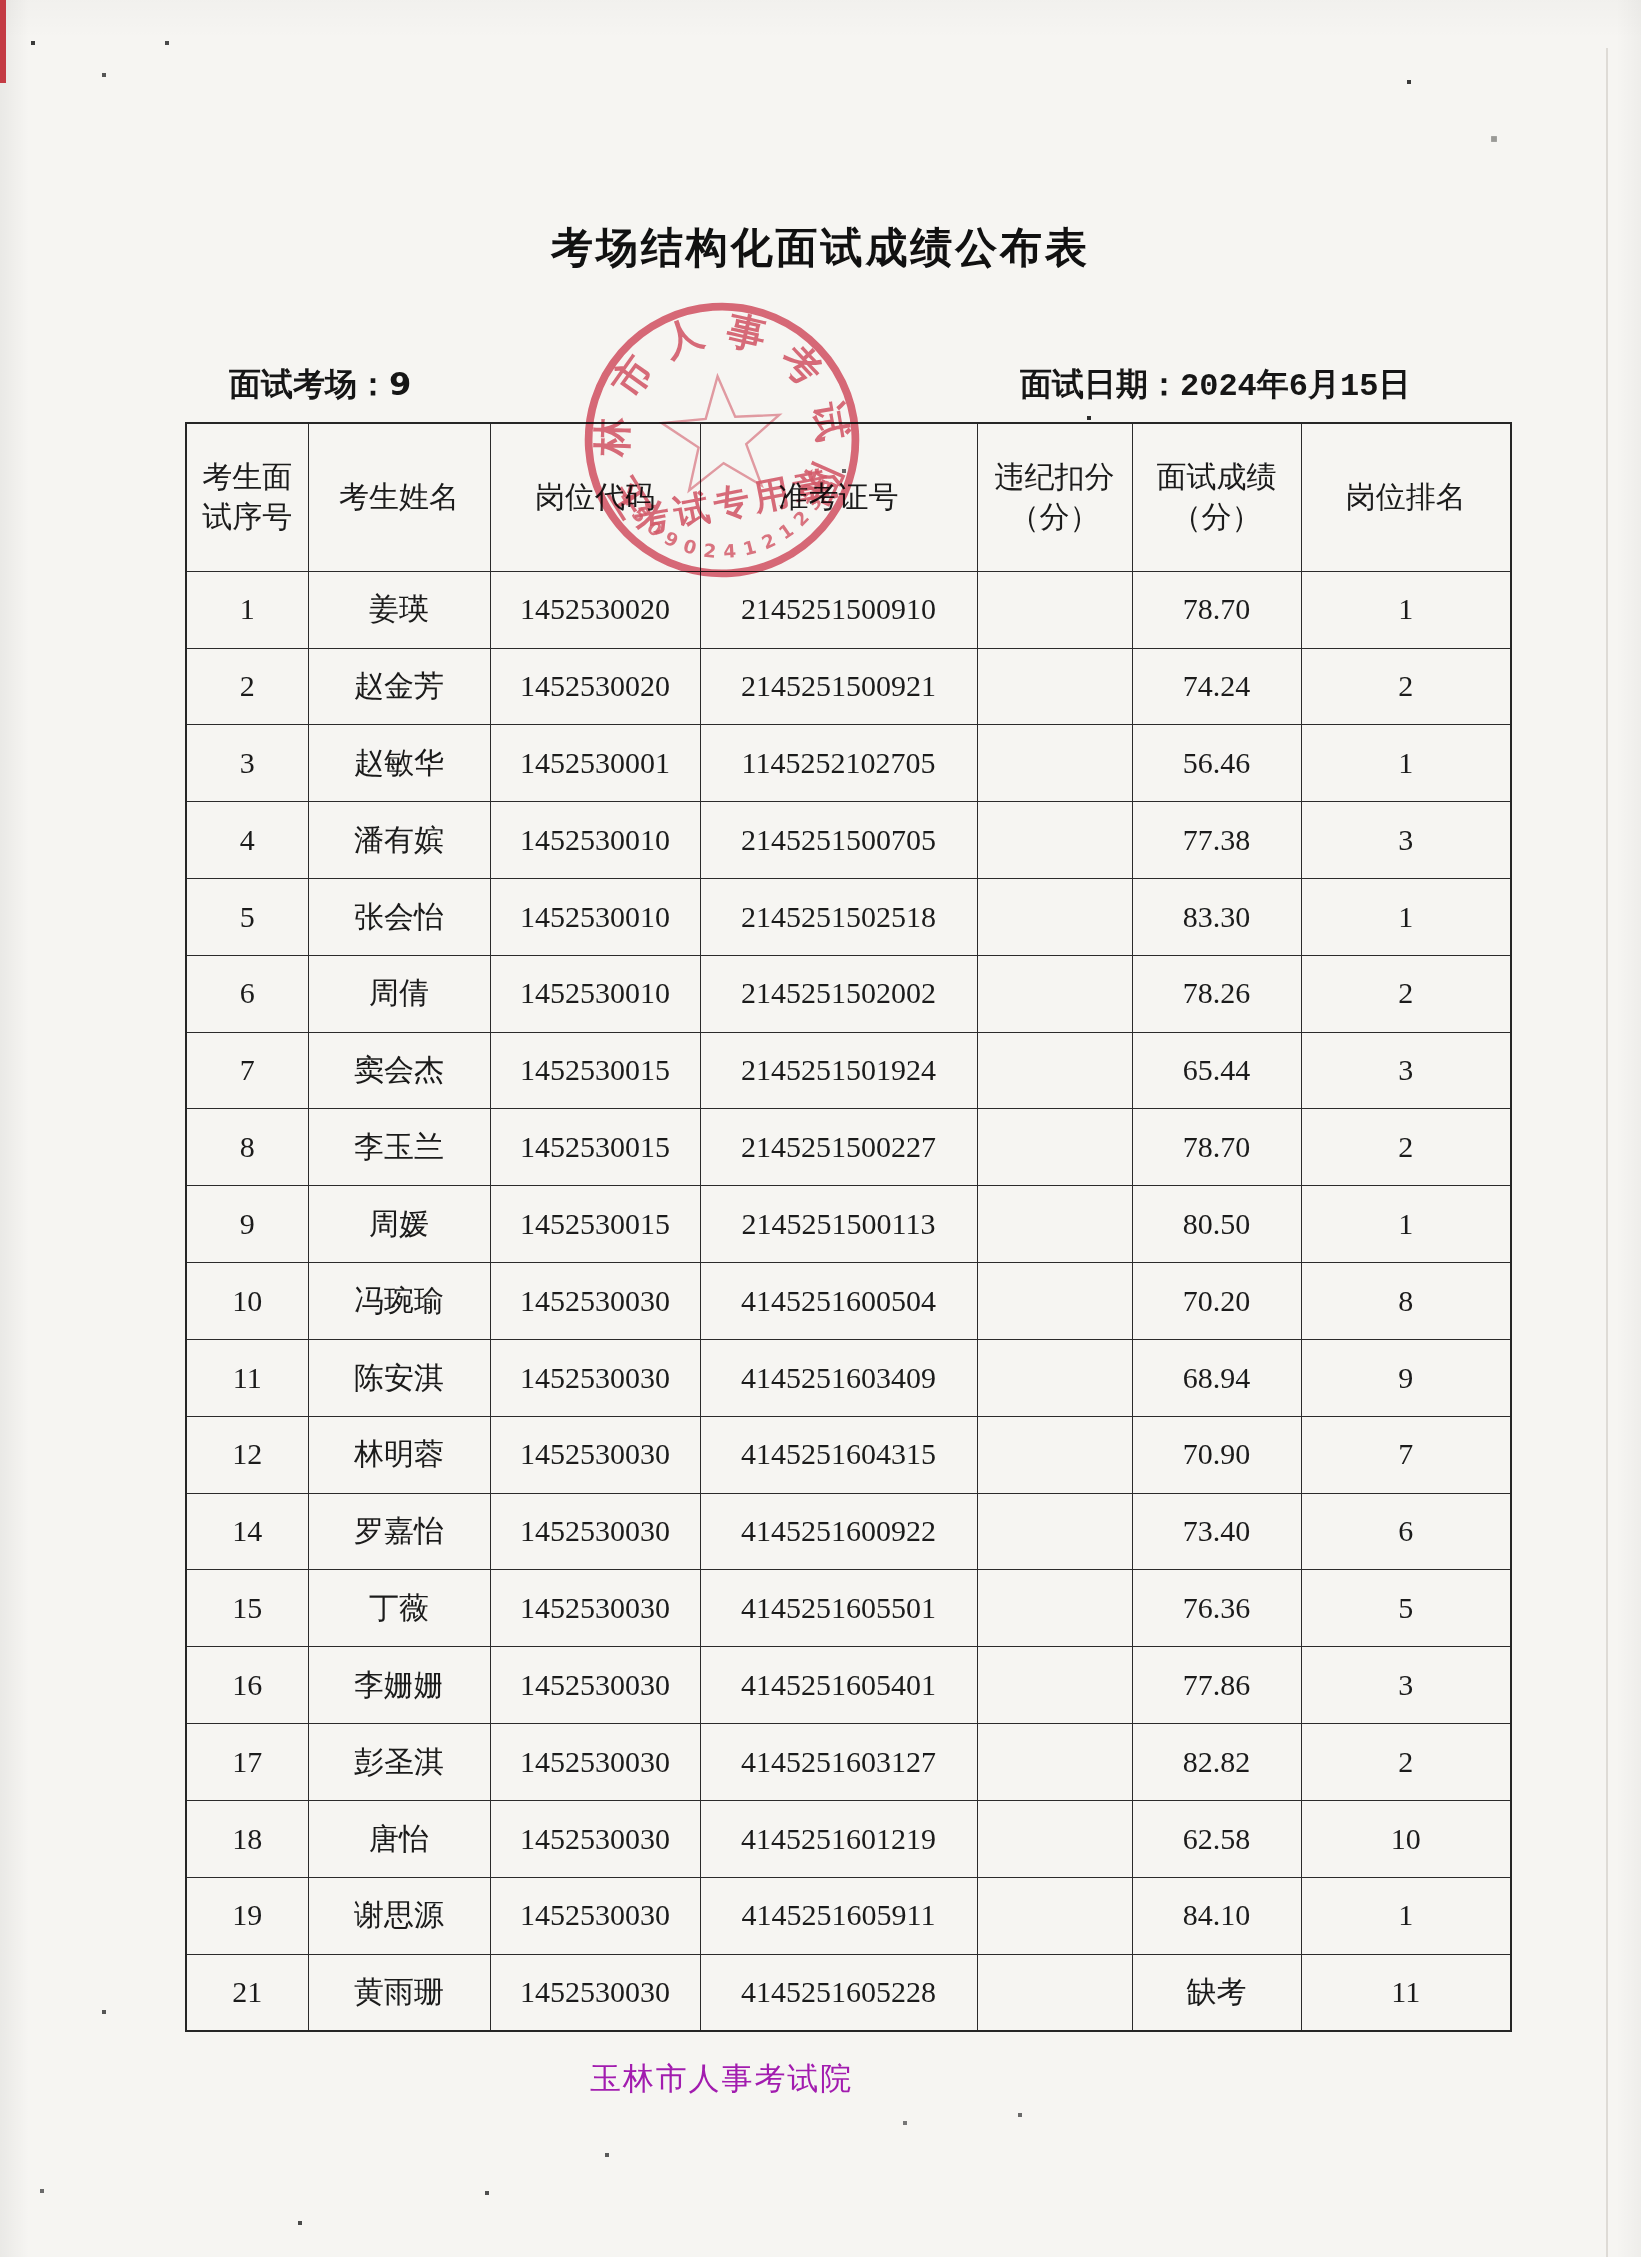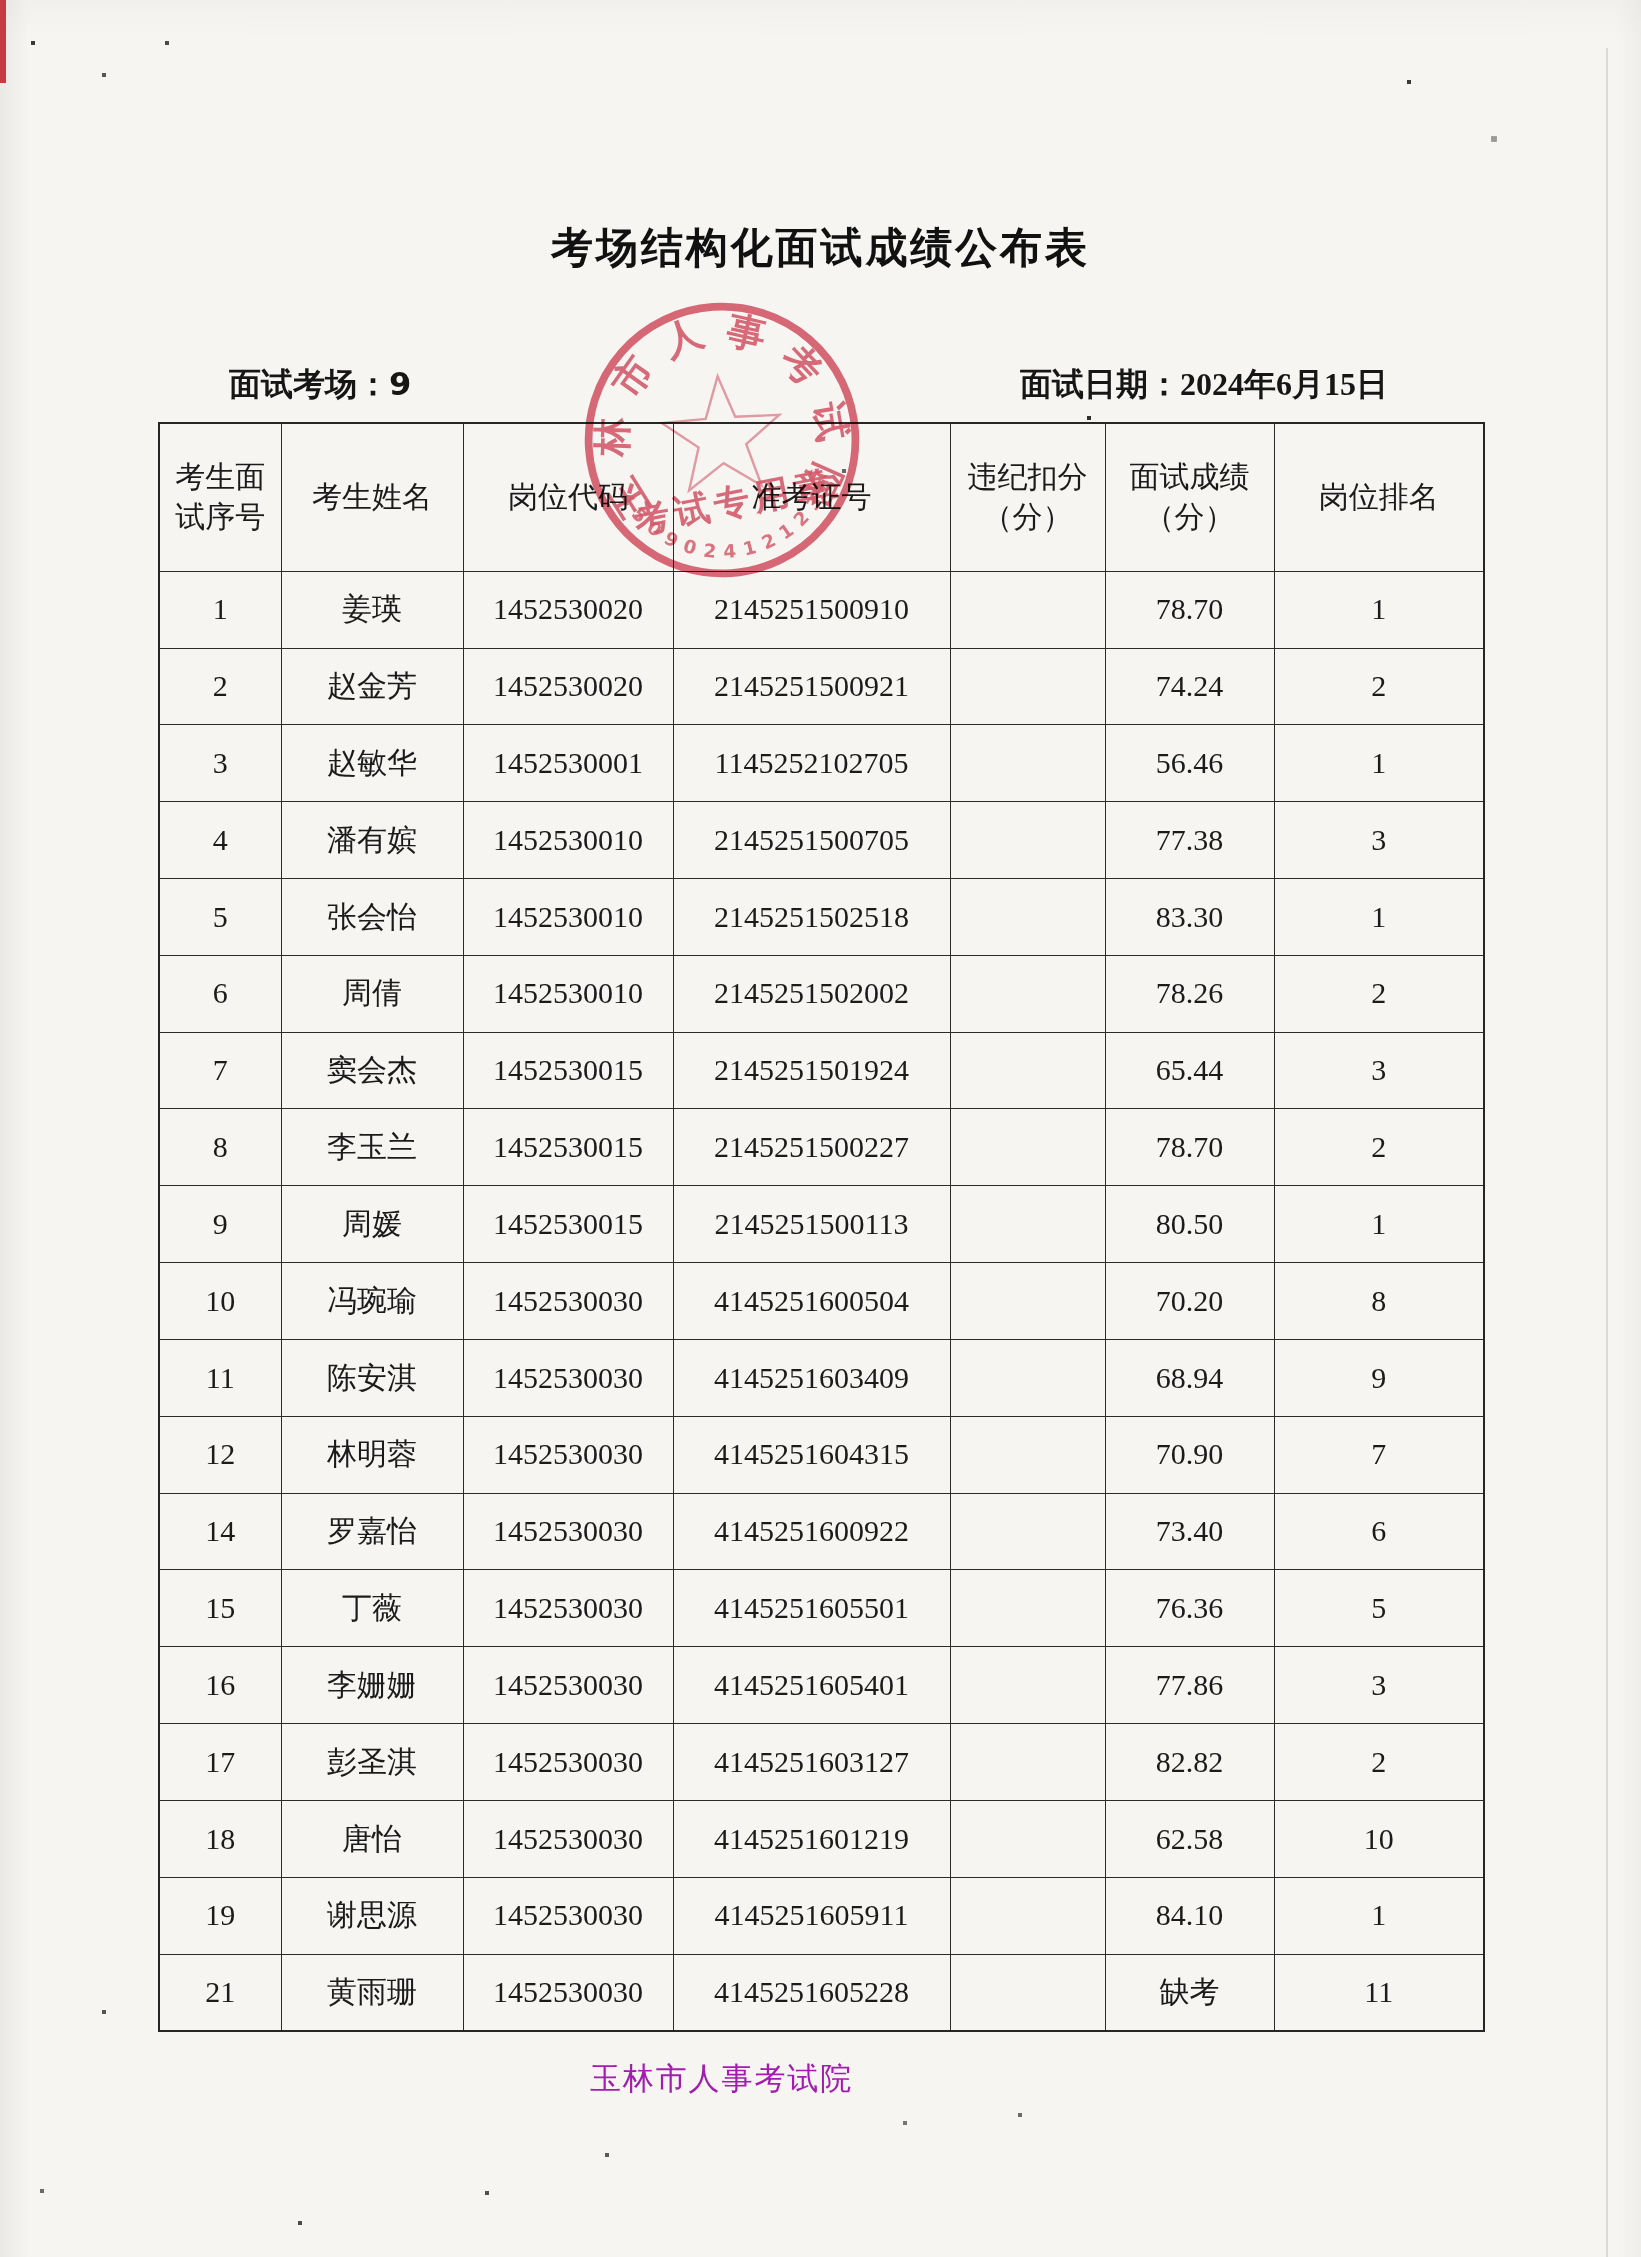--- a/index.html
+++ b/index.html
@@ -15,27 +15,27 @@
                linear-gradient(180deg,rgba(0,0,0,.02),rgba(0,0,0,0) 39px);
     pointer-events:none;}
   .doc-title{
     position:absolute;top:220px;left:0;width:1641px;text-align:center;
     font-family:"DejaVu Sans","Liberation Sans",sans-serif;
     font-weight:700;font-size:42px;letter-spacing:2.9px;color:#111;
   }
   .meta-left{position:absolute;top:363px;left:229px;font-size:32px;
     font-family:"DejaVu Sans","Liberation Sans",sans-serif;font-weight:600;color:#161616;text-align:right;}
   .meta-right{position:absolute;top:363px;left:1020px;font-size:32px;
-    font-family:Liberation Serif, serif;font-weight:600;color:#161616;}
+    font-family:Liberation Mono, monospace;font-weight:600;color:#161616;}
   .score-table-wrap{position:absolute;top:422px;left:158px;}
   table.score-table{
     border-collapse:collapse;table-layout:fixed;
     width:1326px;height:1610px;
     border:2.9px solid #262626;
-    font-size:30px;color:#1b1b1b;
+    font-size:30px;color:#1b1b1b;margin-left:27px;
   }
   table.score-table th,table.score-table td{
     border:1.9px solid #2b2b2b;text-align:center;vertical-align:middle;
     padding:0;white-space:pre-line;line-height:1.35;
     overflow:hidden;font-weight:400;
   }
   table.score-table tr.header-row{height:135px;}
   table.score-table tr.data-row{height:70px;}
   .footer-sign{position:absolute;top:2058px;left:0;width:1443px;text-align:center;
     font-size:31px;letter-spacing:1.9px;color:#a21caf;}

